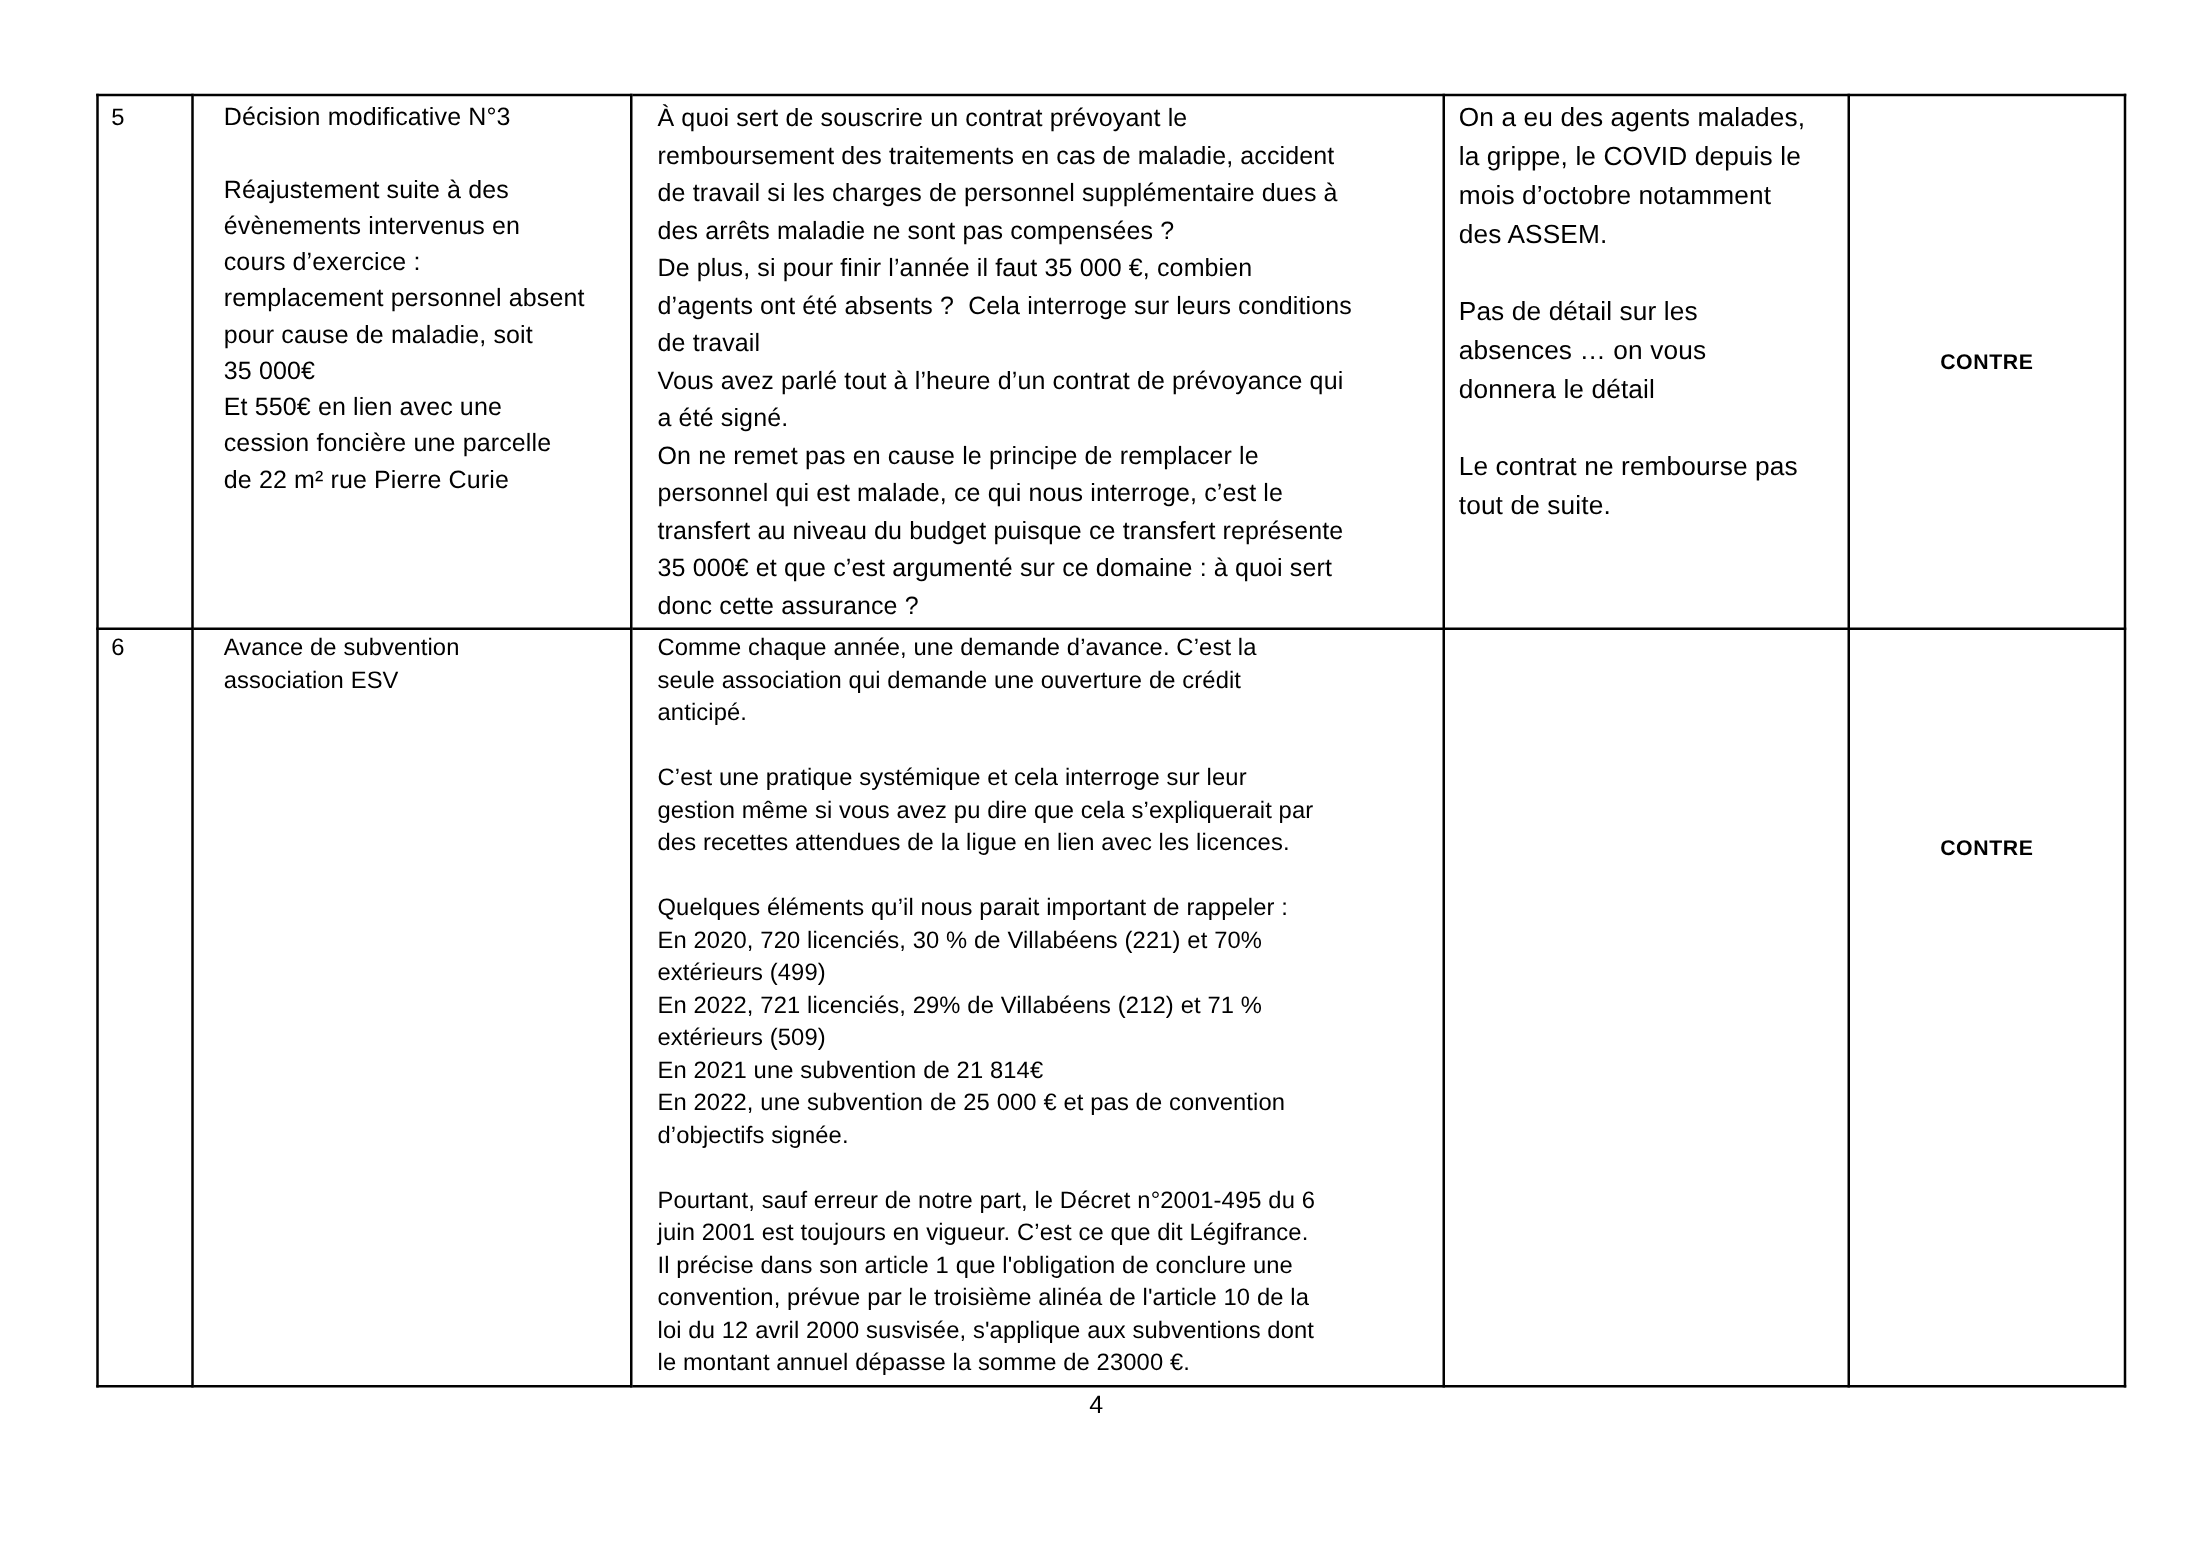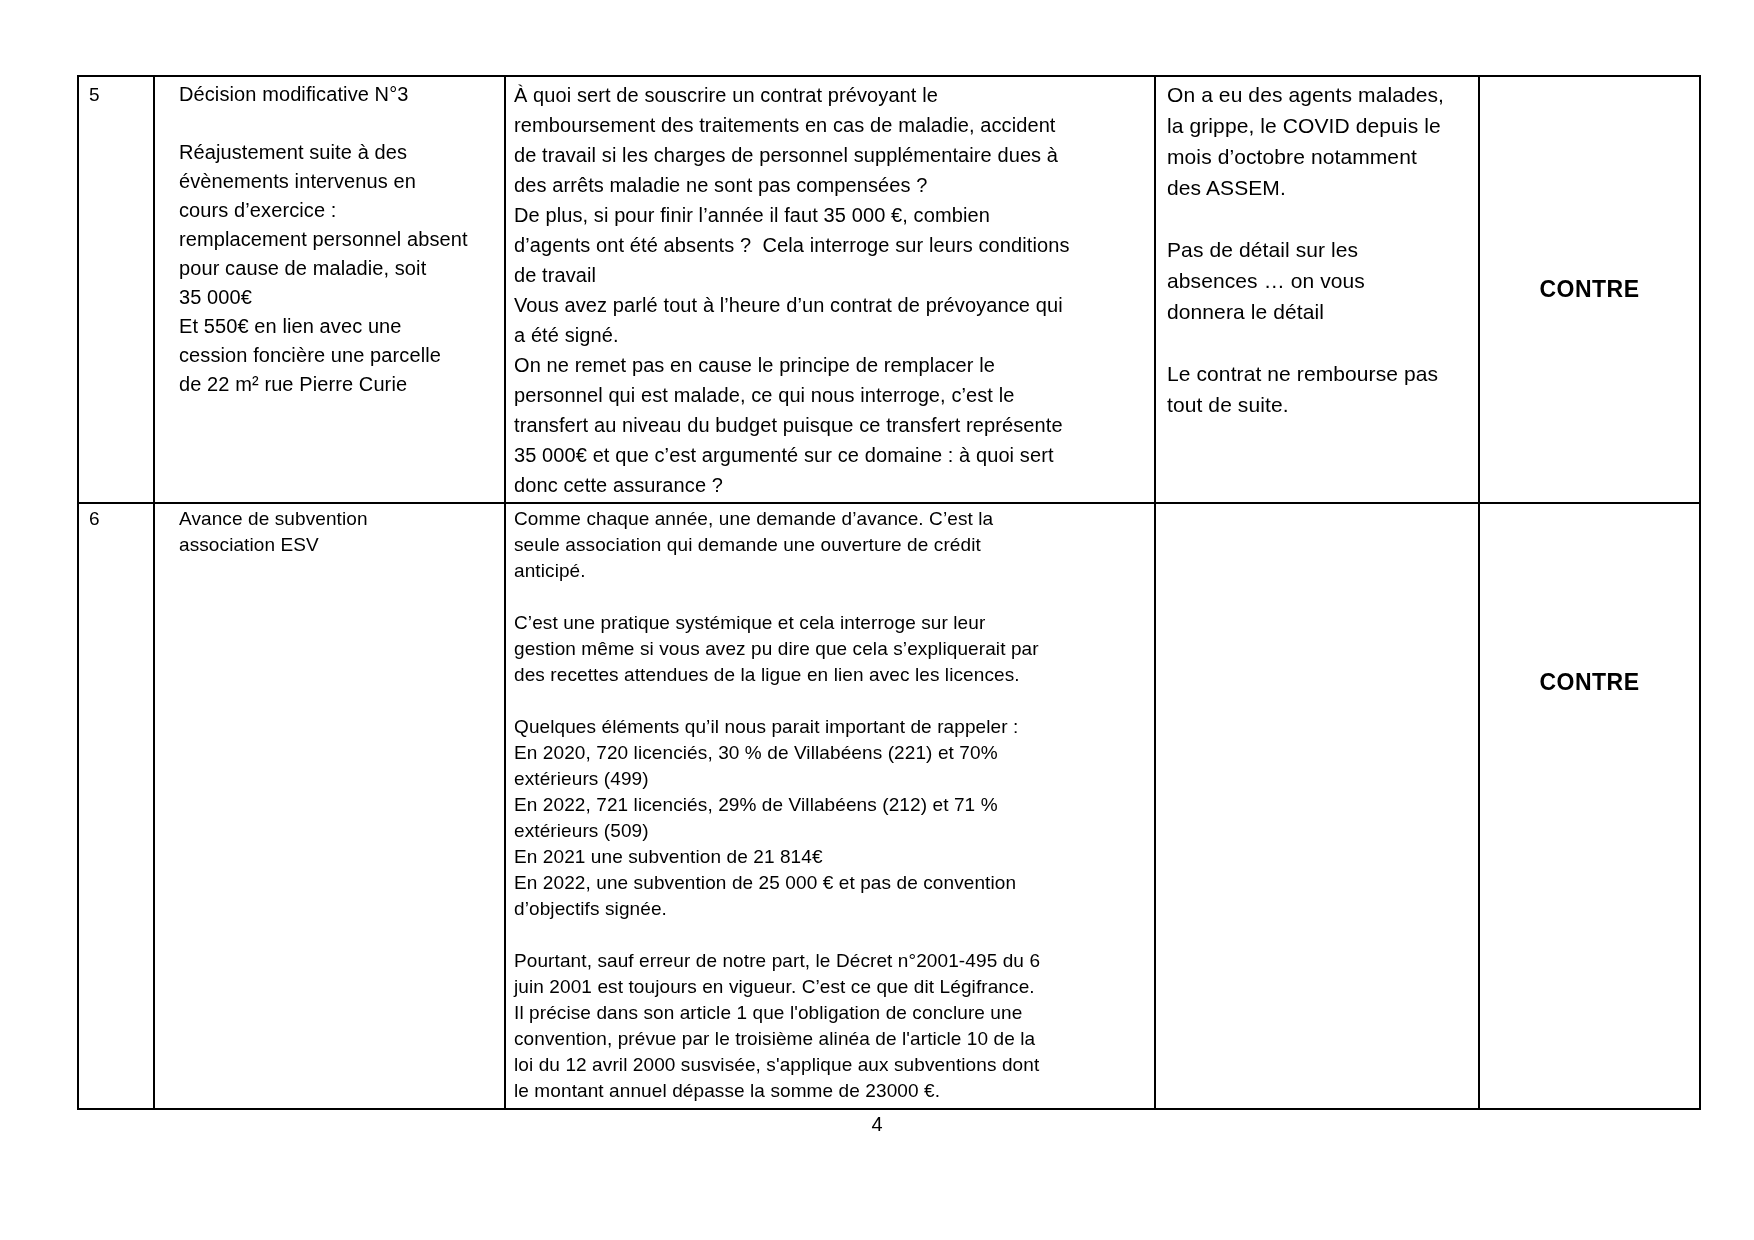--- a/index.html
+++ b/index.html
@@ -41,31 +41,31 @@
     padding: 3px 4px 0 10px;
   }
   td.subject-cell {
     font-size: 20px;
     line-height: 29px;
     padding: 3px 6px 0 24px;
   }
   td.question-cell {
     font-size: 20px;
     line-height: 30px;
-    padding: 3px 6px 0 8px;
+    padding: 3px 6px 0 20px;
   }
   td.response-cell {
     font-size: 21px;
     line-height: 31px;
     padding: 2px 6px 0 11px;
     margin-left: 31px;
   }
   td.vote-cell {
     font-weight: bold;
-    font-size: 23px;
+    font-size: 17px;
     text-align: center;
     letter-spacing: 0.5px;
   }
   tr.row-5 td.vote-cell {
     vertical-align: middle;
     padding: 0;
   }
   tr.row-6 td.vote-cell {
     vertical-align: top;
     padding-top: 165px;

